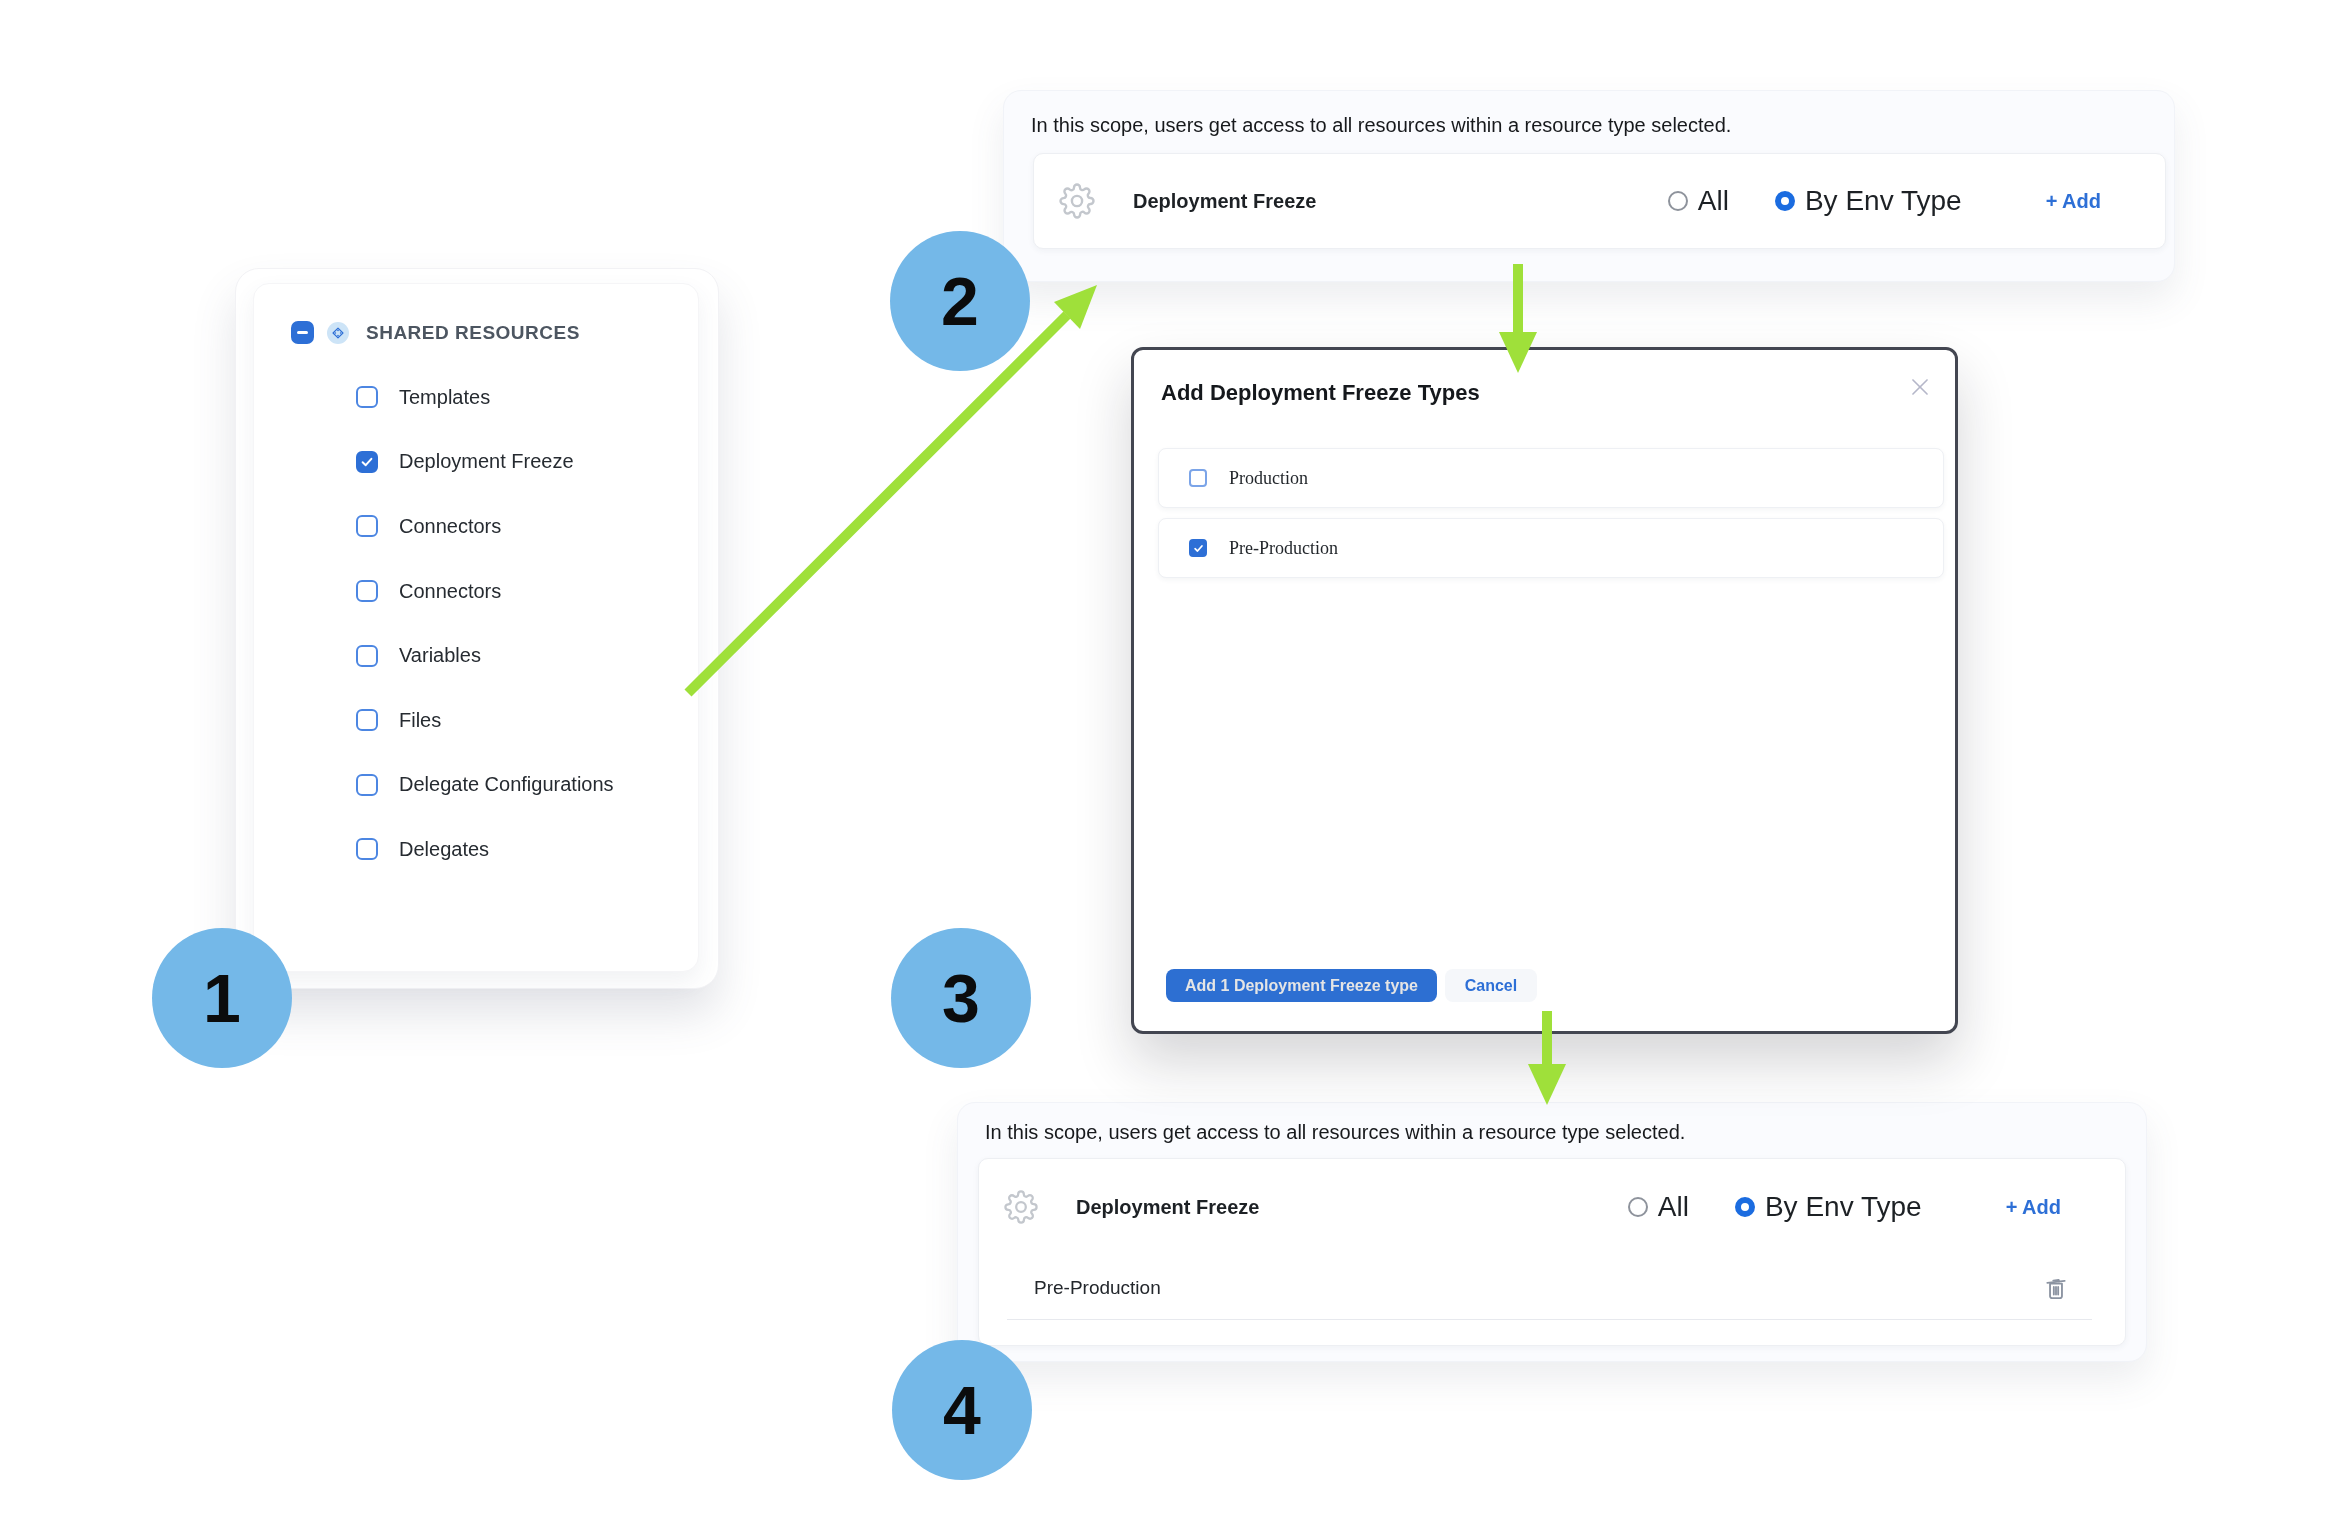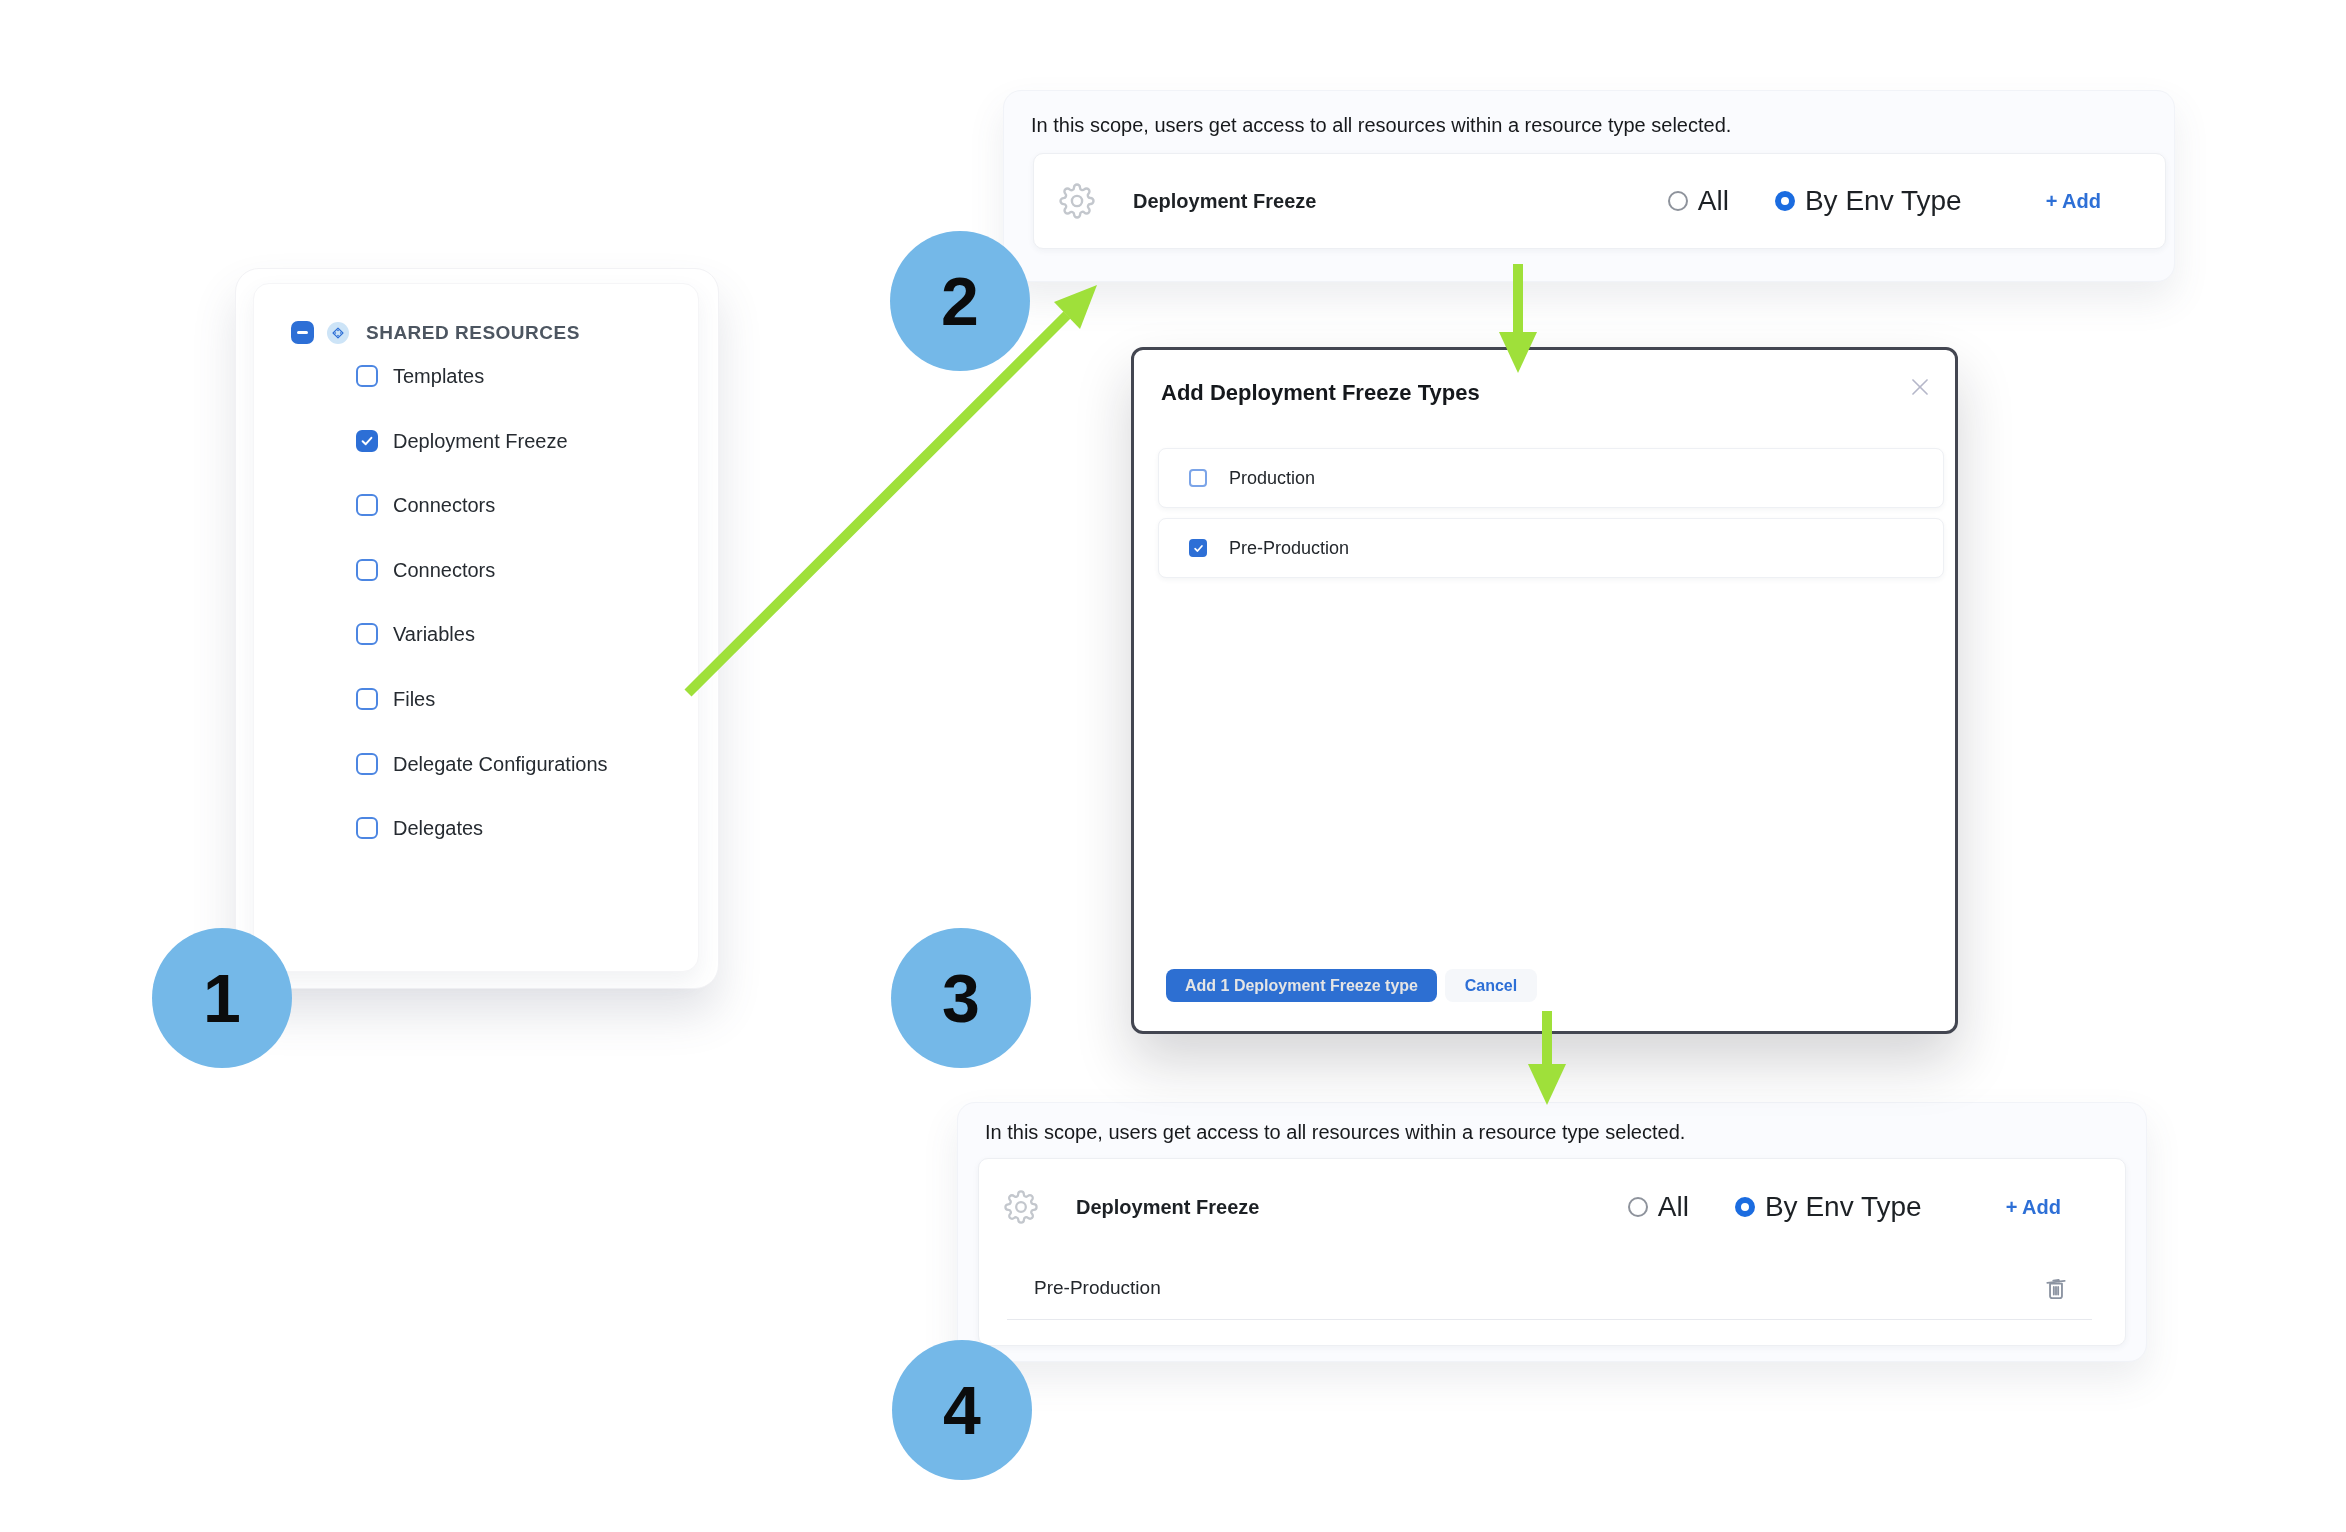--- a/index.html
+++ b/index.html
@@ -16,21 +16,21 @@
   
   .lp-back{position:absolute;left:235px;top:268px;width:482px;height:719px;border-radius:24px;
            background:#fff;border:1px solid #f2f2f5;box-shadow:0 26px 44px rgba(80,90,110,.16);}
   .lp-front{position:absolute;left:253px;top:283px;width:444px;height:687px;border-radius:16px;
             background:#fff;border:1px solid #f5f5f7;box-shadow:0 10px 22px rgba(80,90,110,.08);}
   .lp-header{position:absolute;left:37px;top:37px;display:flex;align-items:center;gap:13px;}
   .lp-header-label{font-size:19px;font-weight:600;letter-spacing:.5px;color:#4d5661;margin-left:4px;}
   .res-icon-circle{width:22px;height:22px;border-radius:50%;background:#cde4f7;
                    display:flex;align-items:center;justify-content:center;}
   .lp-items{position:absolute;left:102px;top:81px;display:flex;flex-direction:column;}
-  .lp-item{height:64.6px;display:flex;align-items:flex-start;gap:15px;}
+  .lp-item{height:64.6px;display:flex;align-items:center;gap:21px;}
   .lp-item-label{font-size:20px;color:#262b31;}
 
   
   .cb{box-sizing:border-box;width:22px;height:22px;border-radius:6px;border:2px solid #4c86e2;
       background:#fff;display:flex;align-items:center;justify-content:center;flex:0 0 auto;}
   .cb.checked{background:#2d6fd6;border-color:#2d6fd6;}
   .cb.indet{width:23px;height:23px;border-radius:7px;background:#2d6fd6;border-color:#2d6fd6;}
   .cb .minus{width:11px;height:3px;border-radius:2px;background:#fff;}
   .cb-sm{box-sizing:border-box;width:18px;height:18px;border-radius:4px;border:2px solid #7ba4e8;
          background:#fff;display:flex;align-items:center;justify-content:center;flex:0 0 auto;}
@@ -47,21 +47,21 @@
   .add-link{font-size:20px;font-weight:700;color:#2d6fd6;white-space:nowrap;}
 
   
   .modal{position:absolute;left:1131px;top:347px;width:827px;height:687px;background:#fff;
          border:3px solid #434651;border-radius:12px;box-sizing:border-box;
          box-shadow:0 28px 56px rgba(20,24,32,.18);z-index:10;}
   .modal-title{position:absolute;left:27px;top:30px;font-size:22px;font-weight:700;color:#15181c;}
   .modal-close{position:absolute;right:22px;top:24px;width:26px;height:26px;cursor:pointer;}
   .modal-rows{position:absolute;left:24px;top:98px;width:786px;display:flex;flex-direction:column;gap:10px;}
   .modal-row{height:58px;background:#fff;border:1px solid #eef0f4;border-radius:8px;
-             box-shadow:0 2px 5px rgba(40,50,70,.05);display:flex;align-items:center;padding-left:30px;}
+             box-shadow:0 2px 5px rgba(40,50,70,.05);display:flex;align-items:center;padding-left:30px;font-family:Liberation Serif, serif;}
   .modal-row-label{font-size:18px;color:#23272c;margin-left:22px;}
   .modal-actions{position:absolute;left:32px;top:619px;display:flex;gap:8px;}
   .btn-primary{height:33px;padding:0 19px;border:none;border-radius:8px;background:#2d6fd2;
                color:#e5e5e5;font-size:16px;font-weight:700;font-family:inherit;display:flex;align-items:center;}
   .btn-secondary{height:33px;width:92px;border:none;border-radius:8px;background:#f5f7fa;
                  color:#2d6fd6;font-size:16px;font-weight:700;font-family:Liberation Sans, sans-serif;
                  display:flex;align-items:center;justify-content:center;}
 
   
   .sel-row{position:absolute;left:0;top:96px;width:100%;height:66px;}

